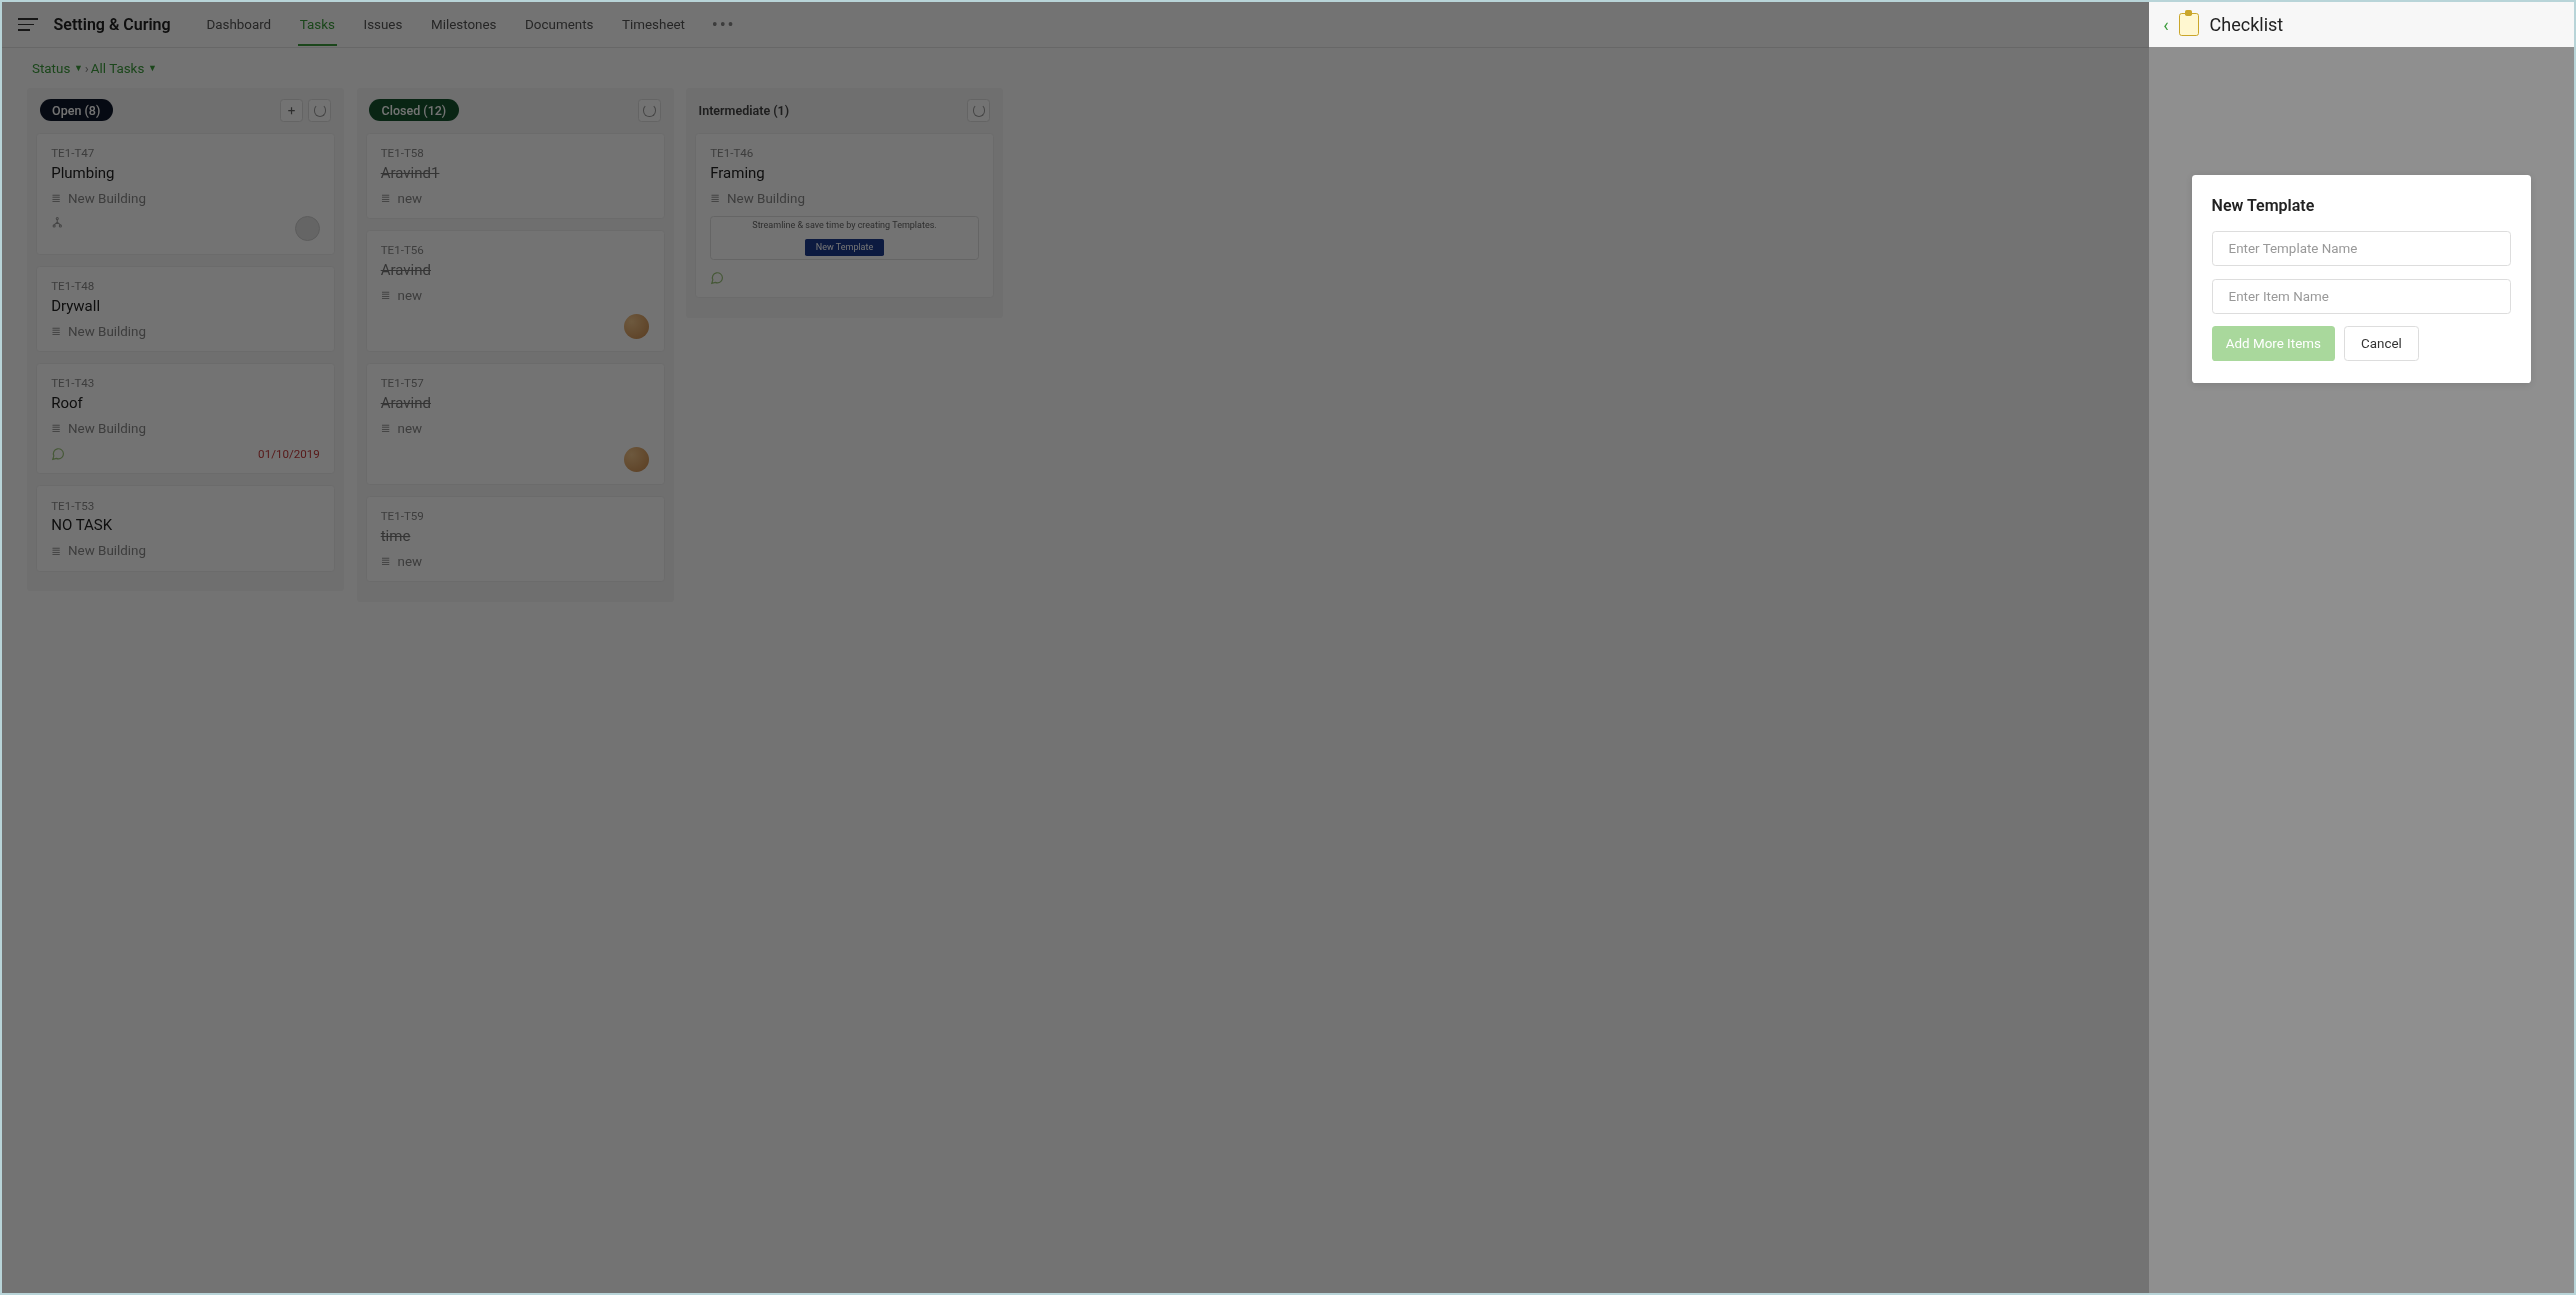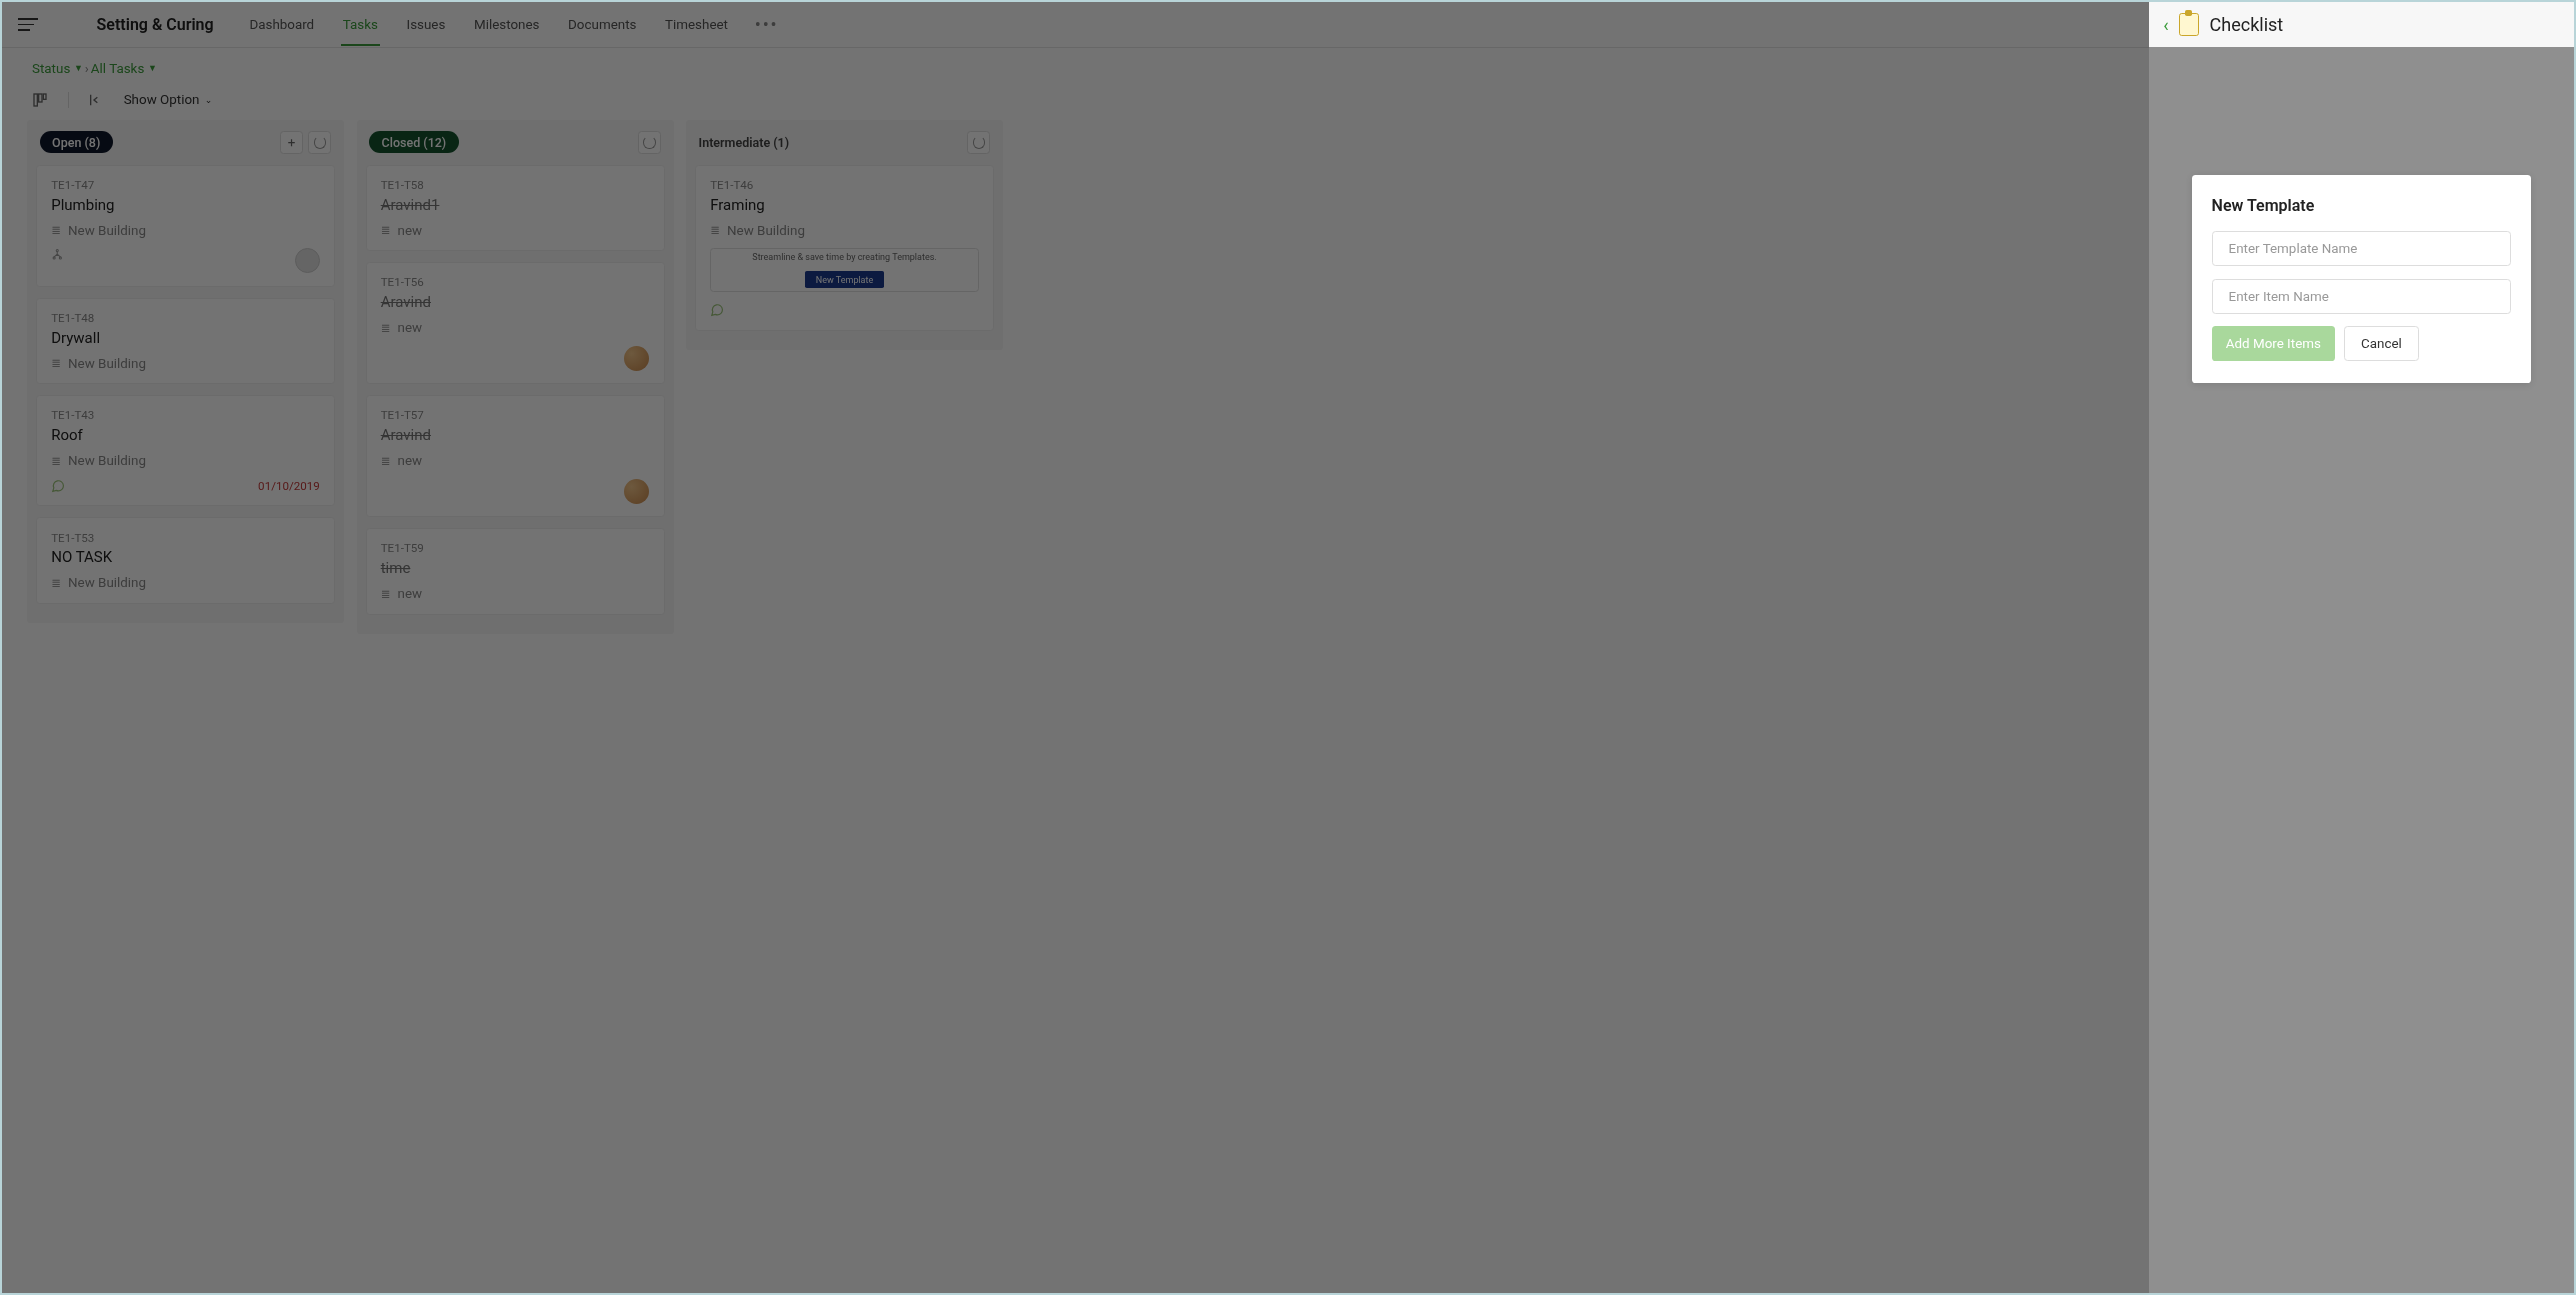--- a/index.html
+++ b/index.html
@@ -22,21 +22,21 @@
     background: #fff;
   }
   .hamburger {
     width: 19.6px; height: 19.6px; display: flex; flex-direction: column; justify-content: center; gap: 3.6px;
     cursor: pointer;
   }
   .hamburger span { height: 1.8px; background: #333; display: block; }
   .hamburger span:nth-child(1){width:100%}
   .hamburger span:nth-child(2){width:80%}
   .hamburger span:nth-child(3){width:60%}
-  .project-title { font-size: 16px; font-weight: 600; color: #222; margin-right: 18px; margin-left: 43px; }
+  .project-title { font-size: 16px; font-weight: 600; color: #222; margin-right: 18px; }
   .nav-tabs { display: flex; gap: 25px; align-items: center; flex: 1; }
   .nav-tab { font-size: 13.4px; color: #555; cursor: pointer; padding: 13.4px 1.8px; position: relative; }
   .nav-tab.active { color: #3c9c3c; }
   .nav-tab.active::after {
     content: ""; position: absolute; left: 0; right: 0; bottom: -0.9px; height: 2.7px; background: #3c9c3c;
   }
   .more-dots { color: #888; font-size: 18px; letter-spacing: 1.8px; cursor:pointer; }
   .subbar {
     display: flex; align-items: center; padding: 12.5px 30px; gap: 2px; font-size: 13.4px;
   }
@@ -168,36 +168,20 @@
       <span>Status</span>
       <span class="caret">▼</span>
     </div>
     <span class="chevron-right">›</span>
     <div class="alltasks">
       <span>All Tasks</span>
       <span class="caret">▼</span>
     </div>
   </div>
 
-  <div class="toolbar-row">
-    <svg class="kanban-icon" viewBox="0 0 24 24" fill="none" stroke="currentColor" stroke-width="2">
-      <rect x="3" y="3" width="5" height="18"></rect>
-        <rect x="10" y="3" width="5" height="12"></rect>
-        <rect x="17" y="3" width="4" height="8"></rect>
-    </svg>
-    <div class="divider"></div>
-    <svg class="collapse-icon" viewBox="0 0 24 24" fill="none" stroke="currentColor" stroke-width="2">
-      <path d="M4 4v16"></path>
-        <path d="M14 8l-5 4 5 4"></path>
-    </svg>
-    <div class="show-option">
-      <span>Show Option</span>
-      <span class="caret">⌄</span>
-    </div>
-  </div>
 
   <div class="board">
 
     <div class="column">
       <div class="column-header">
         <span class="pill open">Open (8)</span>
         <div class="col-actions">
           <div class="square-btn">+</div>
           <div class="square-btn">
               <span class="refresh-dot"></span>

